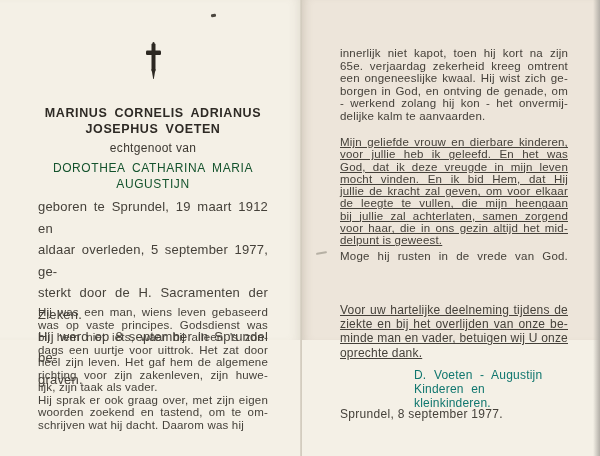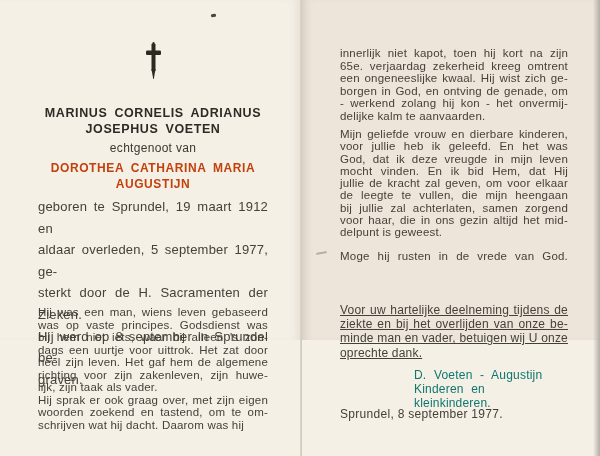--- a/index.html
+++ b/index.html
@@ -29,21 +29,21 @@
   .col-l{width:230px;}
   .col-r{width:228px;}
   .center{text-align:center;}
   
   .jl{text-align:justify;text-align-last:justify;}
   .ll{text-align:left;text-align-last:left;}
   .body-tight{font-size:11.5px;line-height:12.5px;color:#45413a;letter-spacing:0.2px;}
   .body-airy{font-size:13px;line-height:21.6px;color:#45413a;letter-spacing:0.2px;}
   .body-thanks{font-size:12px;line-height:14.2px;color:#45413a;letter-spacing:0.2px;}
   .hdr{font-size:12px;color:#3c3831;letter-spacing:0.3px;}
-  .caps{font-size:12px;color:#c2410c;letter-spacing:0.6px;word-spacing:3px;line-height:15.5px;font-weight:bold;}
+  .caps{font-size:12px;color:#14532d;letter-spacing:0.6px;word-spacing:3px;line-height:15.5px;}
   .caps-bold{font-weight:bold;font-size:12.5px;color:#2e2a25;letter-spacing:0.6px;word-spacing:3px;line-height:16px;}
   .sig{font-size:12px;color:#0f766e;line-height:13.9px;word-spacing:4px;letter-spacing:0.2px;}
   .place{font-size:12px;color:#45413a;letter-spacing:0.3px;}
   .cross-wrap{position:absolute;left:38px;top:42px;width:230px;text-align:center;}
   .cross-svg{display:inline-block;}
   .speck{
     position:absolute;left:211px;top:14px;width:5px;height:3px;
     background:#4b463f;border-radius:1px;transform:rotate(-12deg);
   }
   .dash-mark{
@@ -107,21 +107,21 @@
 
   <div class="col col-r body-tight" style="top:47px;">
     <div class="jl">innerlijk niet kapot, toen hij kort na zijn</div>
     <div class="jl">65e. verjaardag zekerheid kreeg omtrent</div>
     <div class="jl">een ongeneeslijke kwaal. Hij wist zich ge-</div>
     <div class="jl">borgen in God, en ontving de genade, om</div>
     <div class="jl">- werkend zolang hij kon - het onvermij-</div>
     <div class="ll">delijke kalm te aanvaarden.</div>
   </div>
 
-  <div class="col col-r body-tight" style="top:128px;line-height:12.3px;">
+  <div class="col col-r body-tight" style="top:136px;line-height:12.3px;text-decoration:underline;">
     <div class="jl">Mijn geliefde vrouw en dierbare kinderen,</div>
     <div class="jl">voor jullie heb ik geleefd. En het was</div>
     <div class="jl">God, dat ik deze vreugde in mijn leven</div>
     <div class="jl">mocht vinden. En ik bid Hem, dat Hij</div>
     <div class="jl">jullie de kracht zal geven, om voor elkaar</div>
     <div class="jl">de leegte te vullen, die mijn heengaan</div>
     <div class="jl">bij jullie zal achterlaten, samen zorgend</div>
     <div class="jl">voor haar, die in ons gezin altijd het mid-</div>
     <div class="ll">delpunt is geweest.</div>
   </div>

